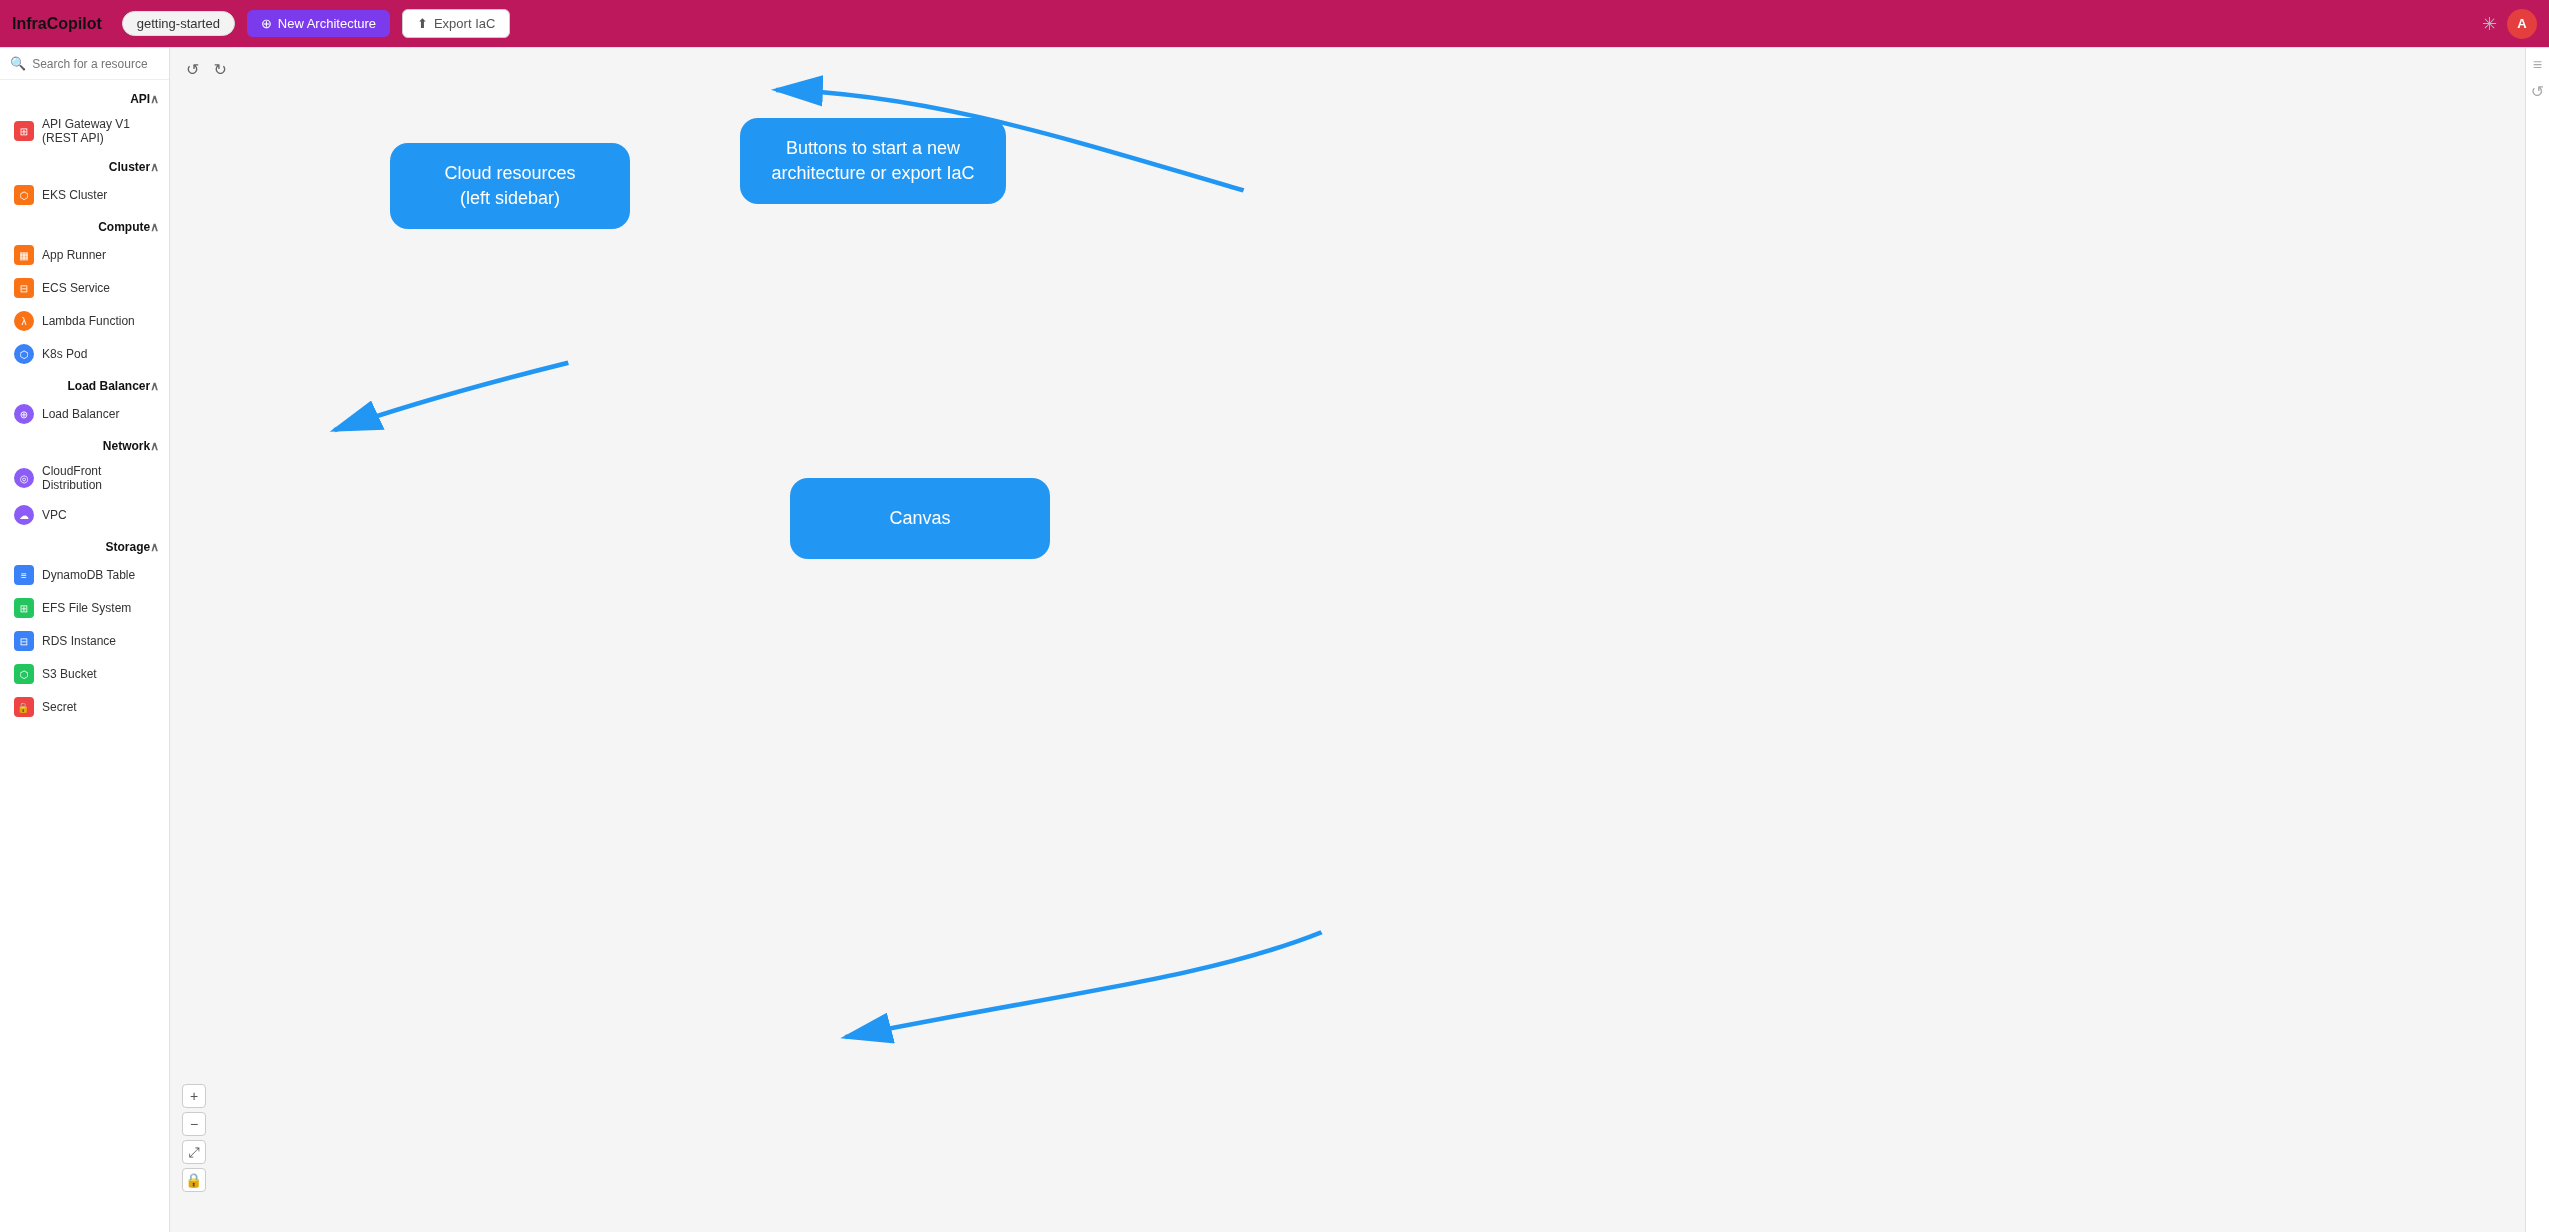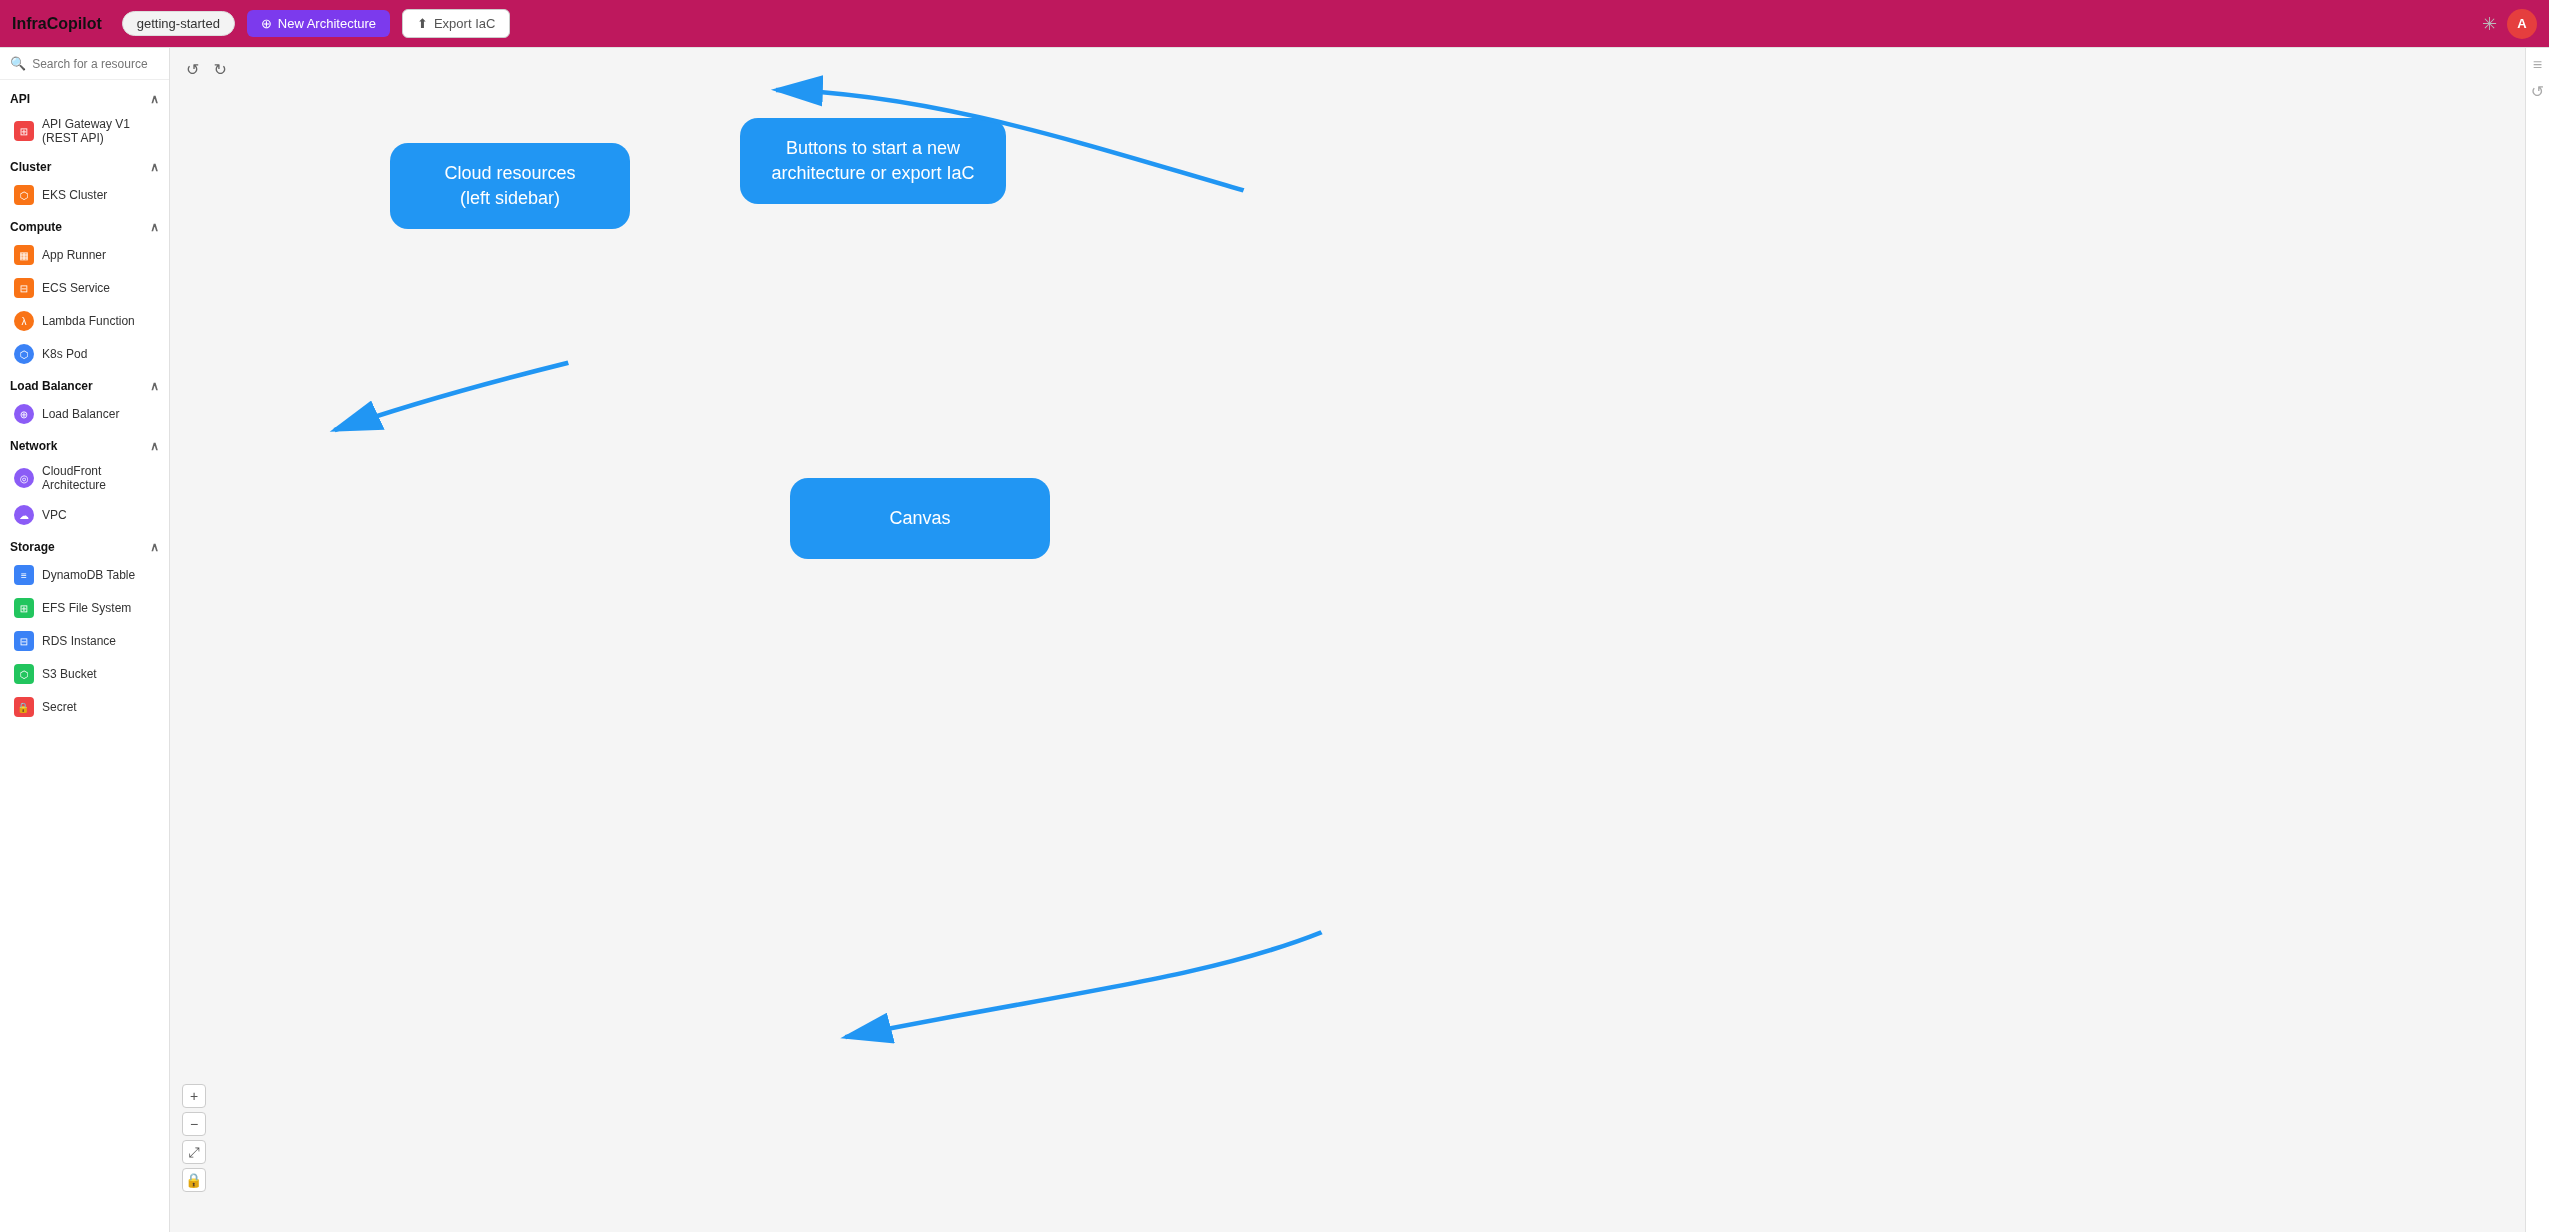--- a/index.html
+++ b/index.html
@@ -41,21 +41,21 @@
     }
     .search-bar {
       display: flex; align-items: center; gap: 6px;
       padding: 8px 10px; border-bottom: 1px solid #eee; margin-bottom: 4px;
     }
     .search-bar input {
       border: none; outline: none; font-size: 12px; color: #888; background: transparent; width: 100%;
     }
     .search-icon-small { color: #aaa; font-size: 13px; }
     .section-header {
-      display: flex; align-items: center; justify-content: space-between;
+      display: flex; align-items: center; justify-content: flex-end;
       padding: 8px 10px 4px; font-size: 12px; font-weight: 700; color: #111;
     }
     .chevron { font-size: 12px; color: #666; }
     .sidebar-item {
       display: flex; align-items: center; gap: 8px;
       padding: 6px 10px; font-size: 12px; color: #333; cursor: pointer; border-radius: 4px; margin: 1px 4px;
     }
     .item-icon {
       width: 20px; height: 20px; border-radius: 4px; flex-shrink: 0;
       display: flex; align-items: center; justify-content: center; font-size: 10px; color: #fff;
@@ -183,21 +183,21 @@
       <div class="item-icon icon-purple icon-circle">⊕</div>
       <span>Load Balancer</span>
     </div>
 
     <div class="section-header">
       <span>Network</span>
       <span class="chevron">∧</span>
     </div>
     <div class="sidebar-item">
       <div class="item-icon icon-purple icon-circle">◎</div>
-      <span>CloudFront Architecture</span>
+      <span>CloudFront Distribution</span>
     </div>
     <div class="sidebar-item">
       <div class="item-icon icon-purple icon-circle">☁</div>
       <span>VPC</span>
     </div>
 
     <div class="section-header">
       <span>Storage</span>
       <span class="chevron">∧</span>
     </div>

